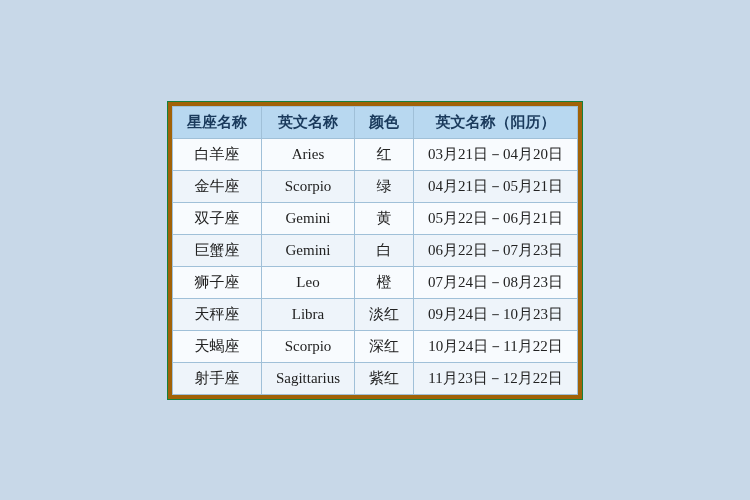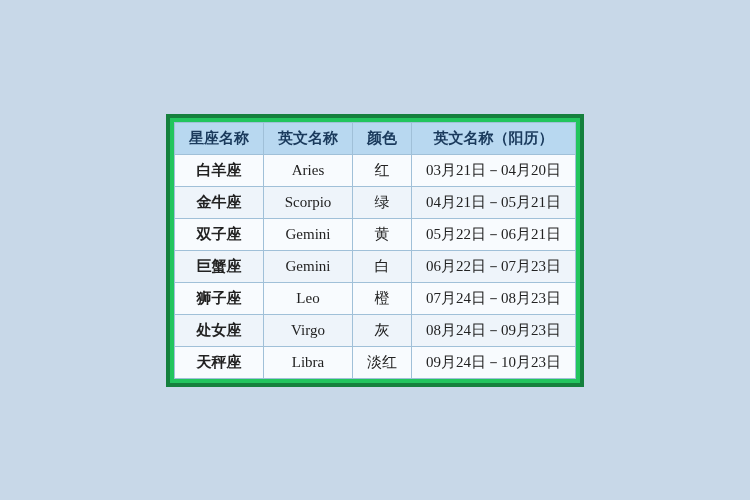--- a/index.html
+++ b/index.html
@@ -6,22 +6,22 @@
     body {
       width: 750px;
       height: 500px;
       background: #c8d8e8;
       display: flex;
       align-items: center;
       justify-content: center;
       font-family: "SimSun", "宋体", serif;
     }
     .table-wrapper {
-      background: #22c55e;
-      border: 4px solid #15803d;
+      background: #a16207;
+      border: 1px solid #15803d;
       padding: 4px;
     }
     table {
       border-collapse: collapse;
       background: #f5f9fc;
     }
     th, td {
       border: 1px solid #a0c0d8;
       padding: 6px 14px;
       text-align: center;
@@ -35,21 +35,21 @@
       font-weight: bold;
       font-size: 15px;
     }
     tbody tr {
       background: #f8fbfe;
     }
     tbody tr:nth-child(even) {
       background: #eef4fa;
     }
     td:first-child {
-      font-weight: bold;
+      font-weight: normal;
     }
   </style>
 </head>
 <body>
 
 <div class="table-wrapper">
   <table>
     <thead>
       <tr>
       <th>星座名称</th>
@@ -83,26 +83,32 @@
           <td>白</td>
           <td>06月22日－07月23日</td>
         </tr>
         <tr>
           <td>狮子座</td>
           <td>Leo</td>
           <td>橙</td>
           <td>07月24日－08月23日</td>
         </tr>
         <tr>
-          <td>处女座</td>
-          <td>Virgo</td>
-          <td>灰</td>
-          <td>08月24日－09月23日</td>
-        </tr>
-        <tr>
           <td>天秤座</td>
           <td>Libra</td>
           <td>淡红</td>
           <td>09月24日－10月23日</td>
+        </tr>
+        <tr>
+          <td>天蝎座</td>
+          <td>Scorpio</td>
+          <td>深红</td>
+          <td>10月24日－11月22日</td>
+        </tr>
+        <tr>
+          <td>射手座</td>
+          <td>Sagittarius</td>
+          <td>紫红</td>
+          <td>11月23日－12月22日</td>
         </tr>
       </tbody>
   </table>
 </div>
 
 </body></html>

